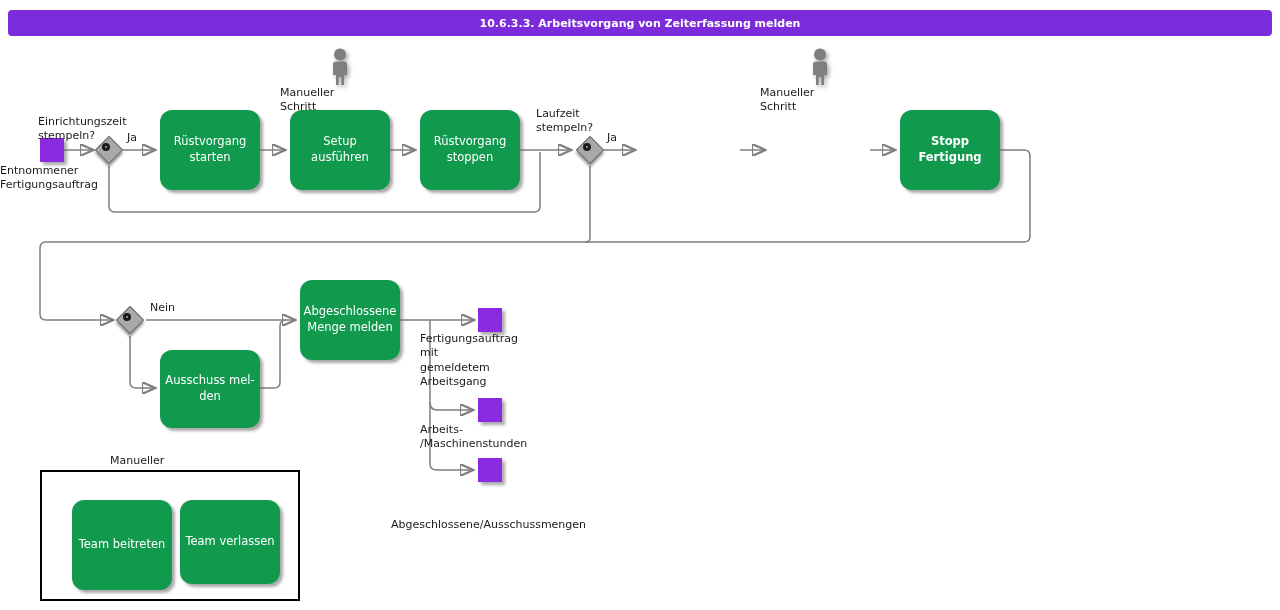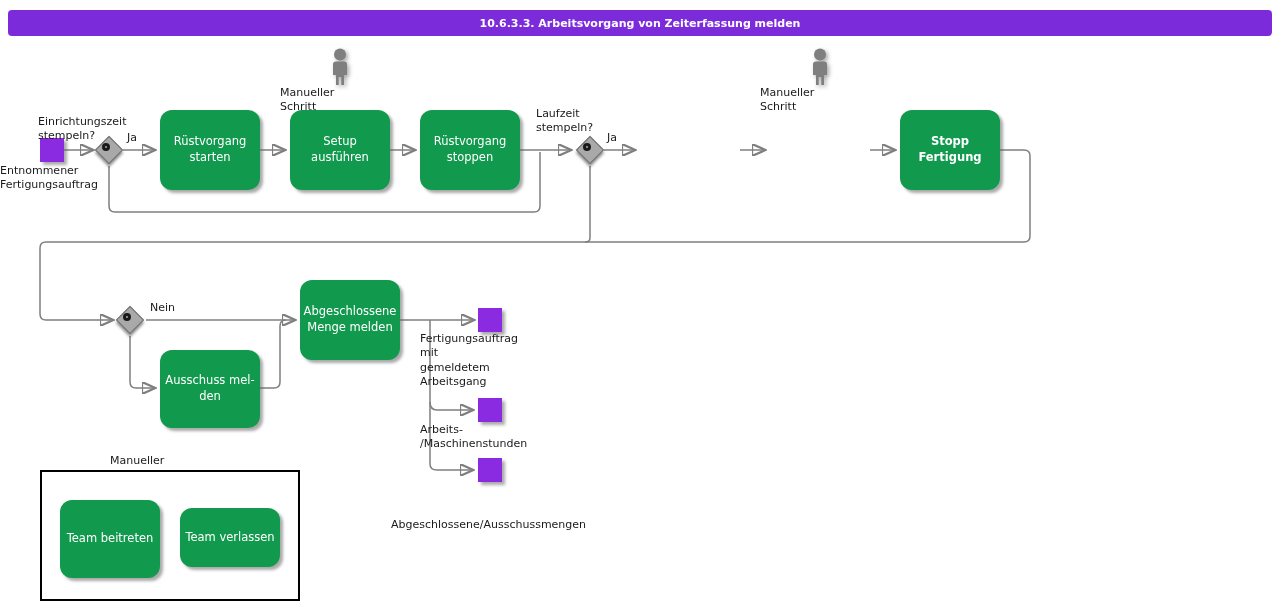--- a/index.html
+++ b/index.html
@@ -154,16 +154,16 @@
 
   <div class="event-square" style="left:478px;top:398px;"></div>
   <div class="lbl" style="left:420px;top:423px;width:140px;">Arbeits-
 /Maschinenstunden</div>
 
   <div class="event-square" style="left:478px;top:458px;"></div>
   <div class="lbl" style="left:391px;top:518px;width:200px;">Abgeschlossene/Ausschussmengen</div>
 
   <div class="lbl" style="left:110px;top:454px;width:115px;">Manueller</div>
   <div class="partition"></div>
-  <div class="activity" style="left:60px;top:500px;height:78px;">Team beitreten</div>
-  <div class="activity" style="left:180px;top:500px;height:59px;margin-top:8px;">Team verlassen</div>
+  <div class="activity" style="left:72px;top:500px;height:90px;">Team beitreten</div>
+  <div class="activity" style="left:180px;top:500px;height:84px;">Team verlassen</div>
 
 </div>
 
 </body></html>

